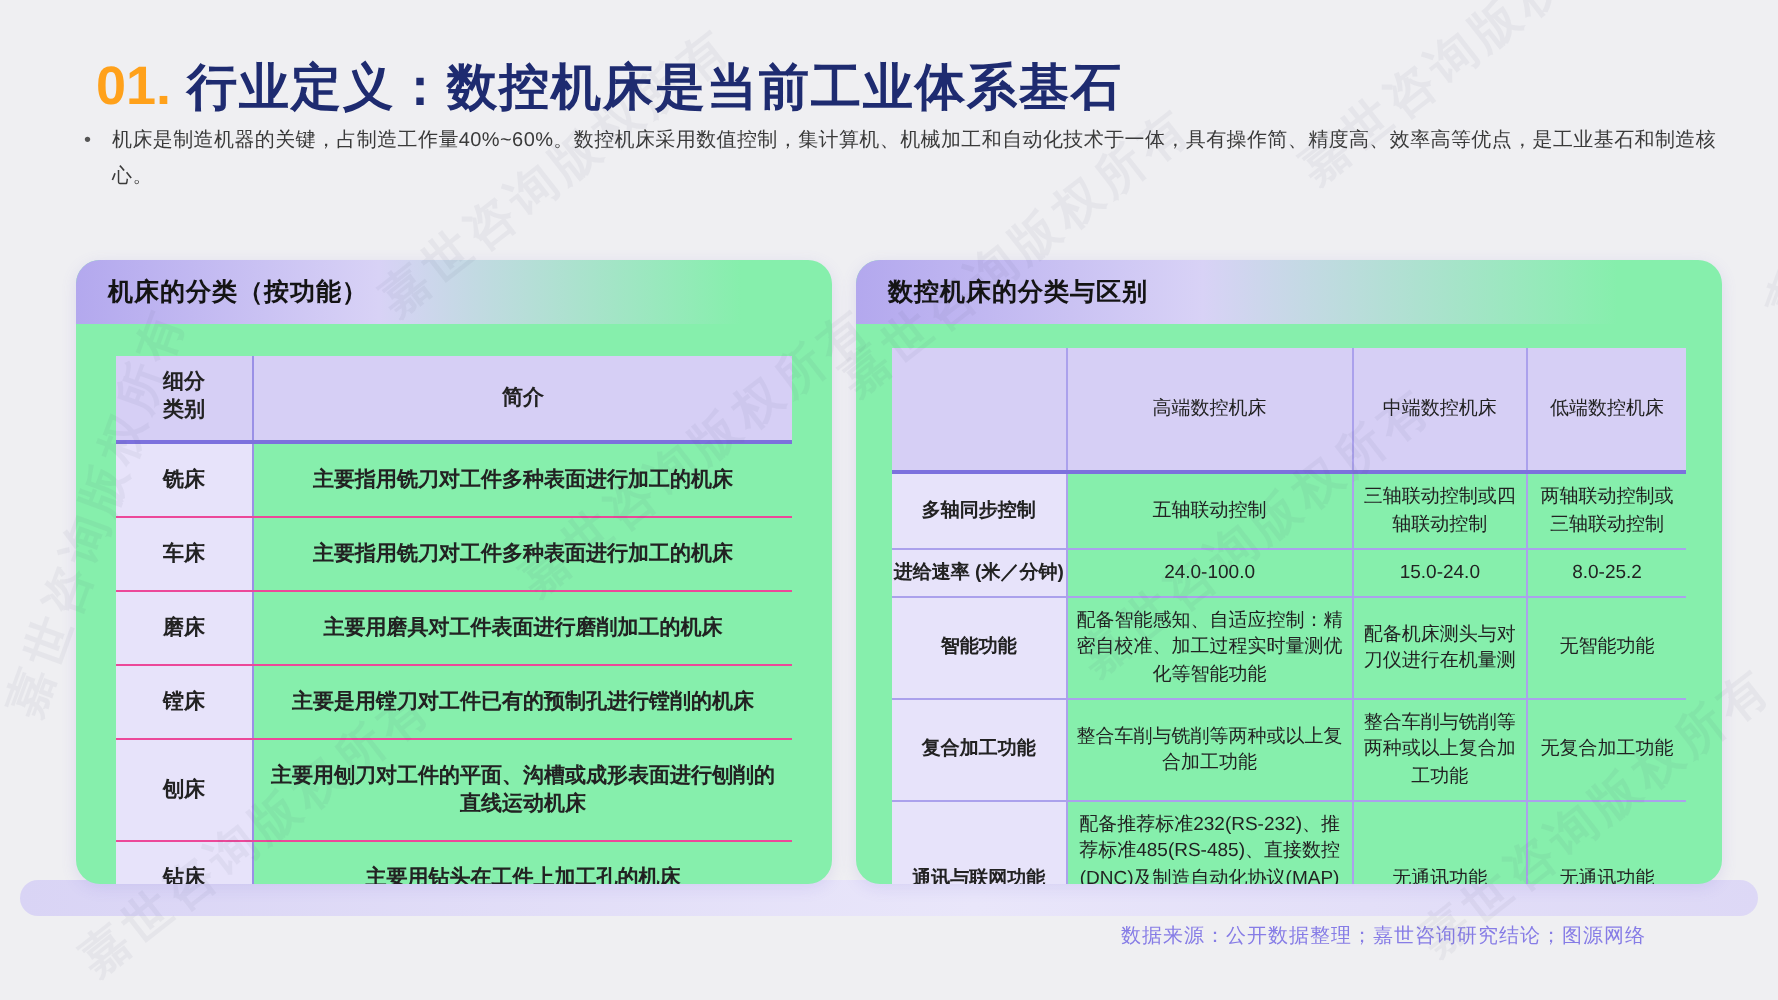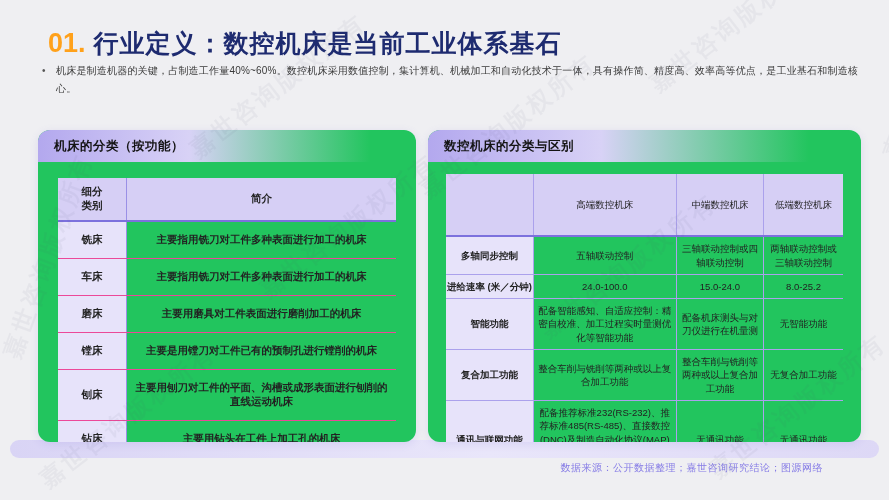--- a/index.html
+++ b/index.html
@@ -23,21 +23,21 @@
   .title-txt{font-size:25px;font-weight:800;color:#1E2B70;letter-spacing:1px;}
   
   .bullets{position:absolute;left:40px;right:24px;top:62px;z-index:2;}
   .bullet{
     position:relative;padding-left:16px;margin-bottom:7px;
     font-size:10px;line-height:1.75;color:#3a3a3a;letter-spacing:.2px;
   }
   .bullet::before{content:"•";position:absolute;left:2px;top:0;color:#555;}
   
   .card{
-    position:absolute;top:130px;height:312px;background:#22c55e;
+    position:absolute;top:130px;height:312px;background:#86efac;
     border-radius:12px;overflow:hidden;z-index:1;
     box-shadow:0 2px 8px rgba(110,100,210,.14);
   }
   .card-left{left:38px;width:378px;}
   .card-right{left:428px;width:433px;}
   .card-header{
     height:32px;line-height:32px;padding-left:16px;
     font-size:12.5px;font-weight:700;color:#141414;letter-spacing:.5px;
     background:linear-gradient(90deg,#B3A8EE 0%,#D8D2F6 40%,rgba(255,255,255,0) 88%);
   }

